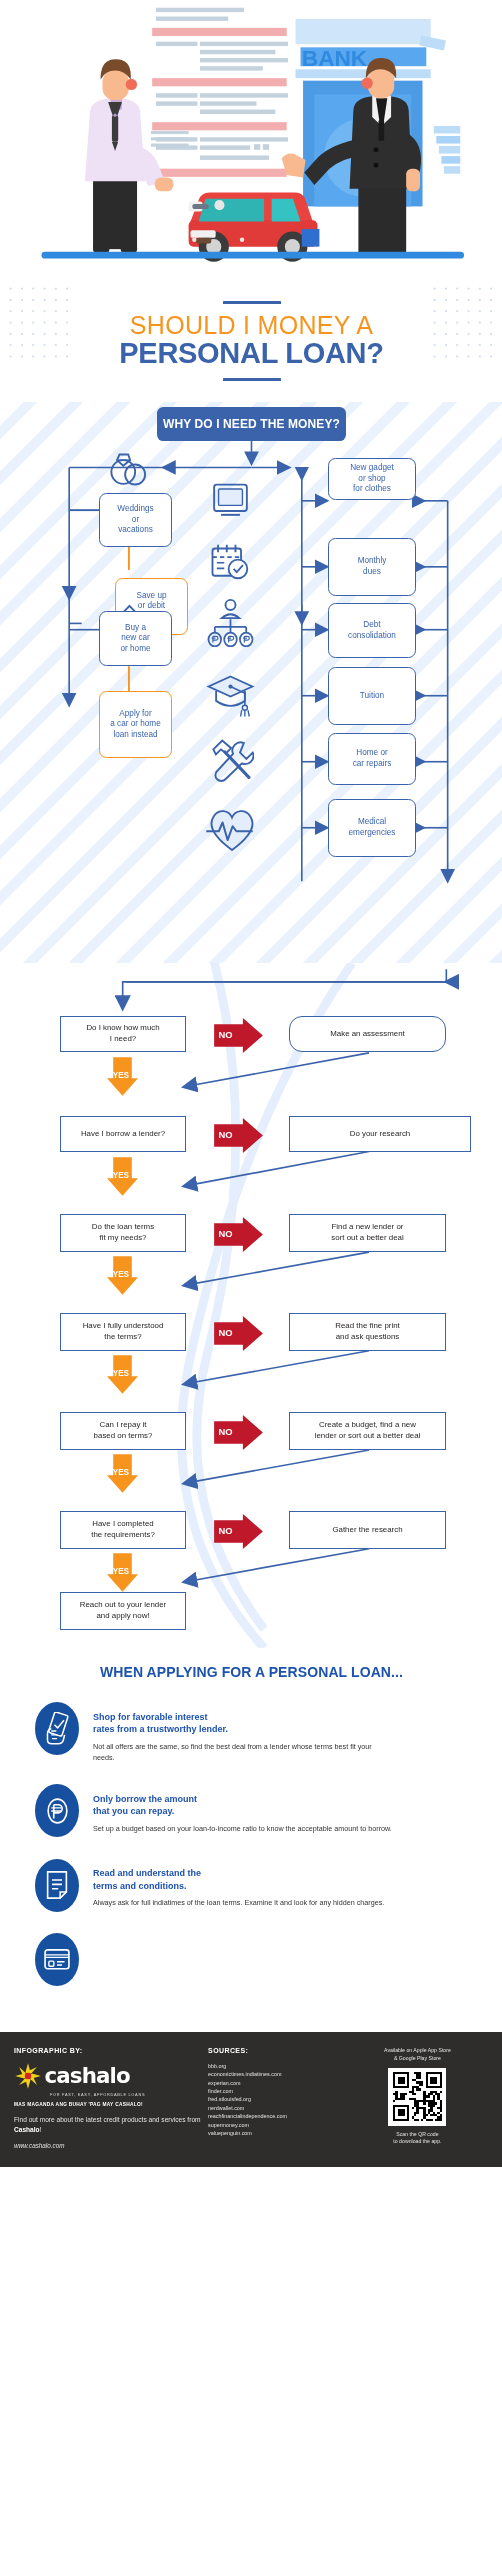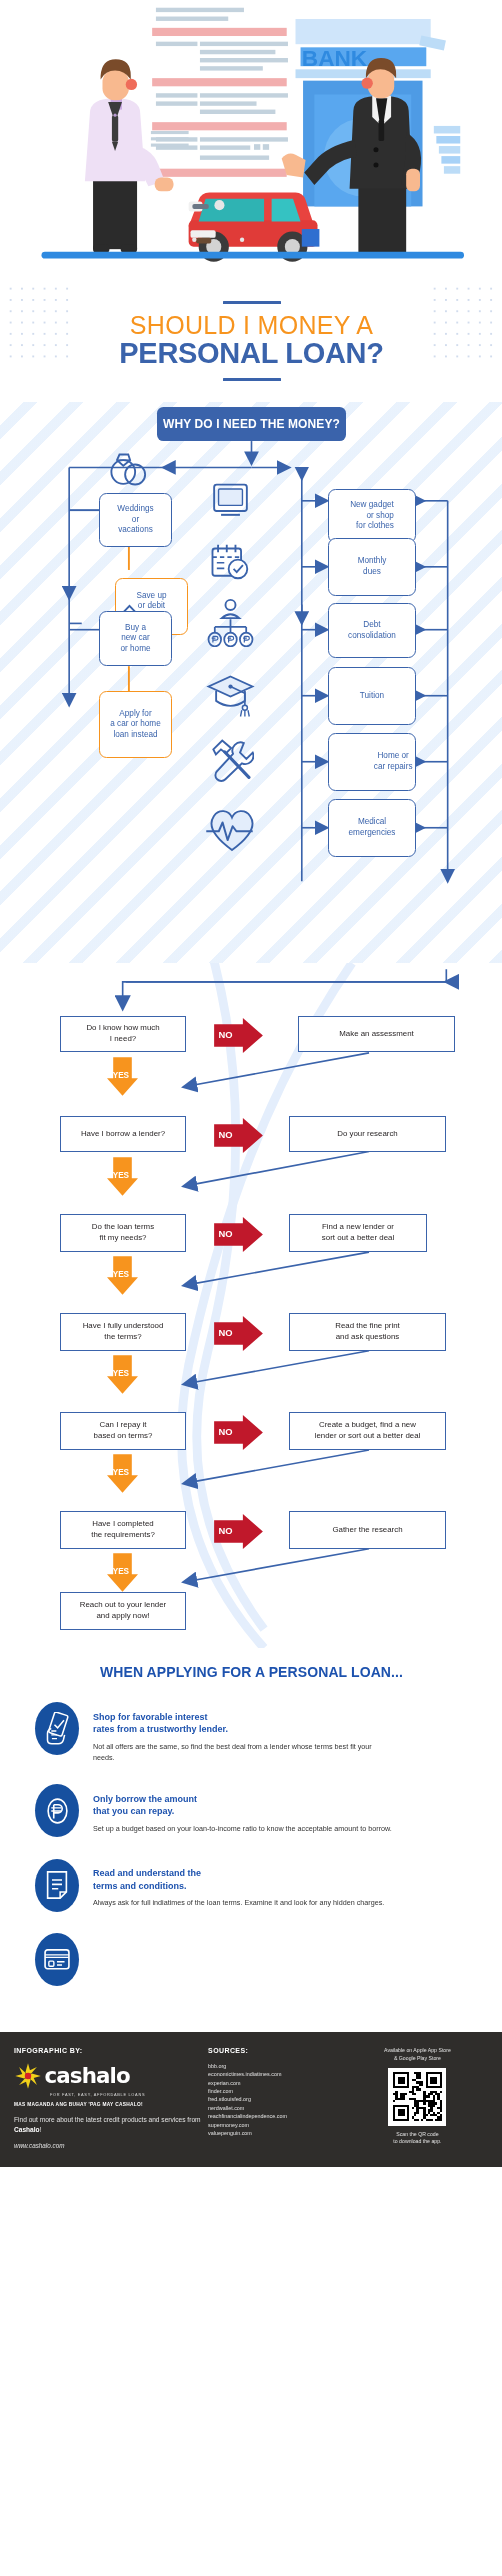--- a/index.html
+++ b/index.html
@@ -353,33 +353,33 @@
         <path d="M10 18 L24 4 L38 16 L30 24 L22 18 L14 26 Z" fill="none" stroke="#3a63ab" stroke-width="3"></path>
         <path d="M28 22 L66 62" stroke="#3a63ab" stroke-width="5" stroke-linecap="round"></path>
         <path d="M58 8 a13 13 0 0 0 -17 17 L16 52 a9 9 0 0 0 0 13 a9 9 0 0 0 13 0 L55 40 a13 13 0 0 0 17 -17 l-10 10 l-10 -10 z" fill="none" stroke="#3a63ab" stroke-width="3"></path>
       </svg>
 
       <svg class="ico" style="left:205px; top:365px;" width="54" height="48" viewBox="0 0 86 76">
         <path d="M43 70 C10 46 6 28 14 16 C22 4 38 6 43 18 C48 6 64 4 72 16 C80 28 76 46 43 70 Z" fill="#e3edfb" stroke="#3a63ab" stroke-width="3"></path>
         <path d="M2 40 h20 l6 -14 l8 28 l8 -22 l6 8 h26" fill="none" stroke="#3a63ab" stroke-width="3.2" stroke-linejoin="round"></path>
       </svg>
 
-      <div class="nodebox" style="left:328px; top:48px; width:88px; height:54px;text-align:right;">
+      <div class="nodebox" style="left:328px; top:17px; width:88px; height:42px;">
         <span>New gadget<br>or shop<br>for clothes</span>
       </div>
       <div class="nodebox" style="left:328px; top:97px; width:88px; height:58px;">
         <span>Monthly<br>dues</span>
       </div>
       <div class="nodebox" style="left:328px; top:162px; width:88px; height:55px;">
         <span>Debt<br>consolidation</span>
       </div>
       <div class="nodebox" style="left:328px; top:226px; width:88px; height:58px;">
         <span>Tuition</span>
       </div>
-      <div class="nodebox" style="left:328px; top:292px; width:88px; height:58px;justify-content:flex-end;">
+      <div class="nodebox" style="left:328px; top:292px; width:88px; height:52px;">
         <span>Home or<br>car repairs</span>
       </div>
       <div class="nodebox" style="left:328px; top:358px; width:88px; height:58px;">
         <span>Medical<br>emergencies</span>
       </div>
     </div>
   </div>
 
   <div class="decision">
     <svg class="wires" width="503" height="685" viewBox="0 0 800 1090">
@@ -409,59 +409,59 @@
 
     <div class="qbox" style="left:60px; top:53px; width:126px; height:36px;">
       <span>Do I know how much<br>I need?</span>
     </div>
     <div class="no-arrow" style="left:214px; top:55px;">
       <svg width="49" height="35" viewBox="0 0 78 56">
           <path d="M0 10 h46 V0 l32 28 l-32 28 V46 H0 Z" fill="#c0182b"></path>
         </svg>
       <span>NO</span>
     </div>
-    <div class="qbox" style="left:298px; top:53px; width:157px; height:36px;">
+    <div class="qbox" style="left:289px; top:53px; width:157px; height:36px;border-radius:13px;">
       <span>Make an assessment</span>
     </div>
     <div class="yes-arrow" style="left:107px; top:94px;">
       <svg width="31" height="39" viewBox="0 0 50 62">
           <path d="M10 0 h30 v34 h10 L25 62 L0 34 h10 Z" fill="#f7941e"></path>
         </svg>
       <span>YES</span>
     </div>
 
     <div class="qbox" style="left:60px; top:153px; width:126px; height:36px;">
       <span>Have I borrow a lender?</span>
     </div>
     <div class="no-arrow" style="left:214px; top:155px;">
       <svg width="49" height="35" viewBox="0 0 78 56">
           <path d="M0 10 h46 V0 l32 28 l-32 28 V46 H0 Z" fill="#c0182b"></path>
         </svg>
       <span>NO</span>
     </div>
-    <div class="qbox" style="left:289px; top:153px; width:157px; height:36px;">
+    <div class="qbox" style="left:289px; top:153px; width:182px; height:36px;">
       <span>Do your research</span>
     </div>
     <div class="yes-arrow" style="left:107px; top:194px;">
       <svg width="31" height="39" viewBox="0 0 50 62">
           <path d="M10 0 h30 v34 h10 L25 62 L0 34 h10 Z" fill="#f7941e"></path>
         </svg>
       <span>YES</span>
     </div>
 
     <div class="qbox" style="left:60px; top:251px; width:126px; height:38px;">
       <span>Do the loan terms<br>fit my needs?</span>
     </div>
     <div class="no-arrow" style="left:214px; top:254px;">
       <svg width="49" height="35" viewBox="0 0 78 56">
           <path d="M0 10 h46 V0 l32 28 l-32 28 V46 H0 Z" fill="#c0182b"></path>
         </svg>
       <span>NO</span>
     </div>
-    <div class="qbox" style="left:289px; top:251px; width:138px; height:38px;">
+    <div class="qbox" style="left:289px; top:251px; width:157px; height:38px;">
       <span>Find a new lender or<br>sort out a better deal</span>
     </div>
     <div class="yes-arrow" style="left:107px; top:293px;">
       <svg width="31" height="39" viewBox="0 0 50 62">
           <path d="M10 0 h30 v34 h10 L25 62 L0 34 h10 Z" fill="#f7941e"></path>
         </svg>
       <span>YES</span>
     </div>
 
     <div class="qbox" style="left:60px; top:350px; width:126px; height:38px;">

